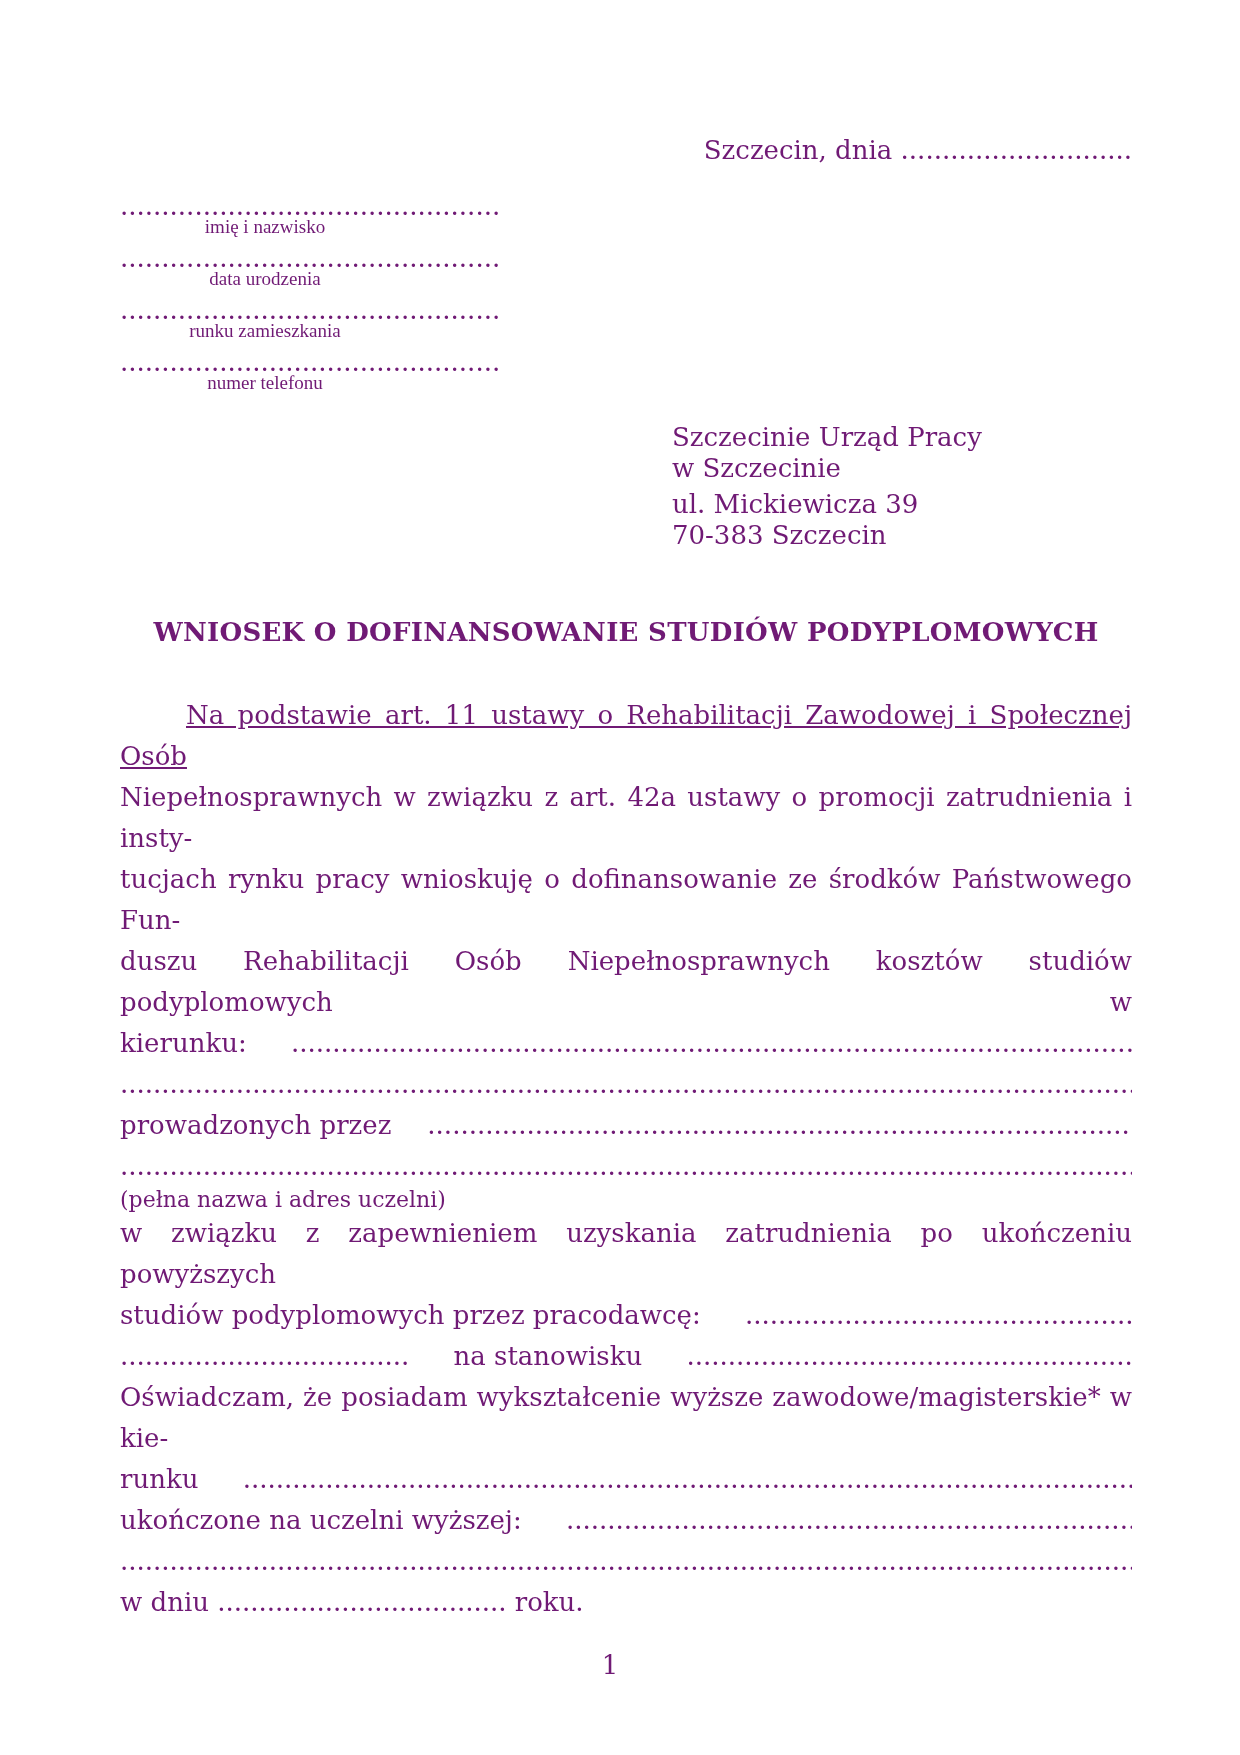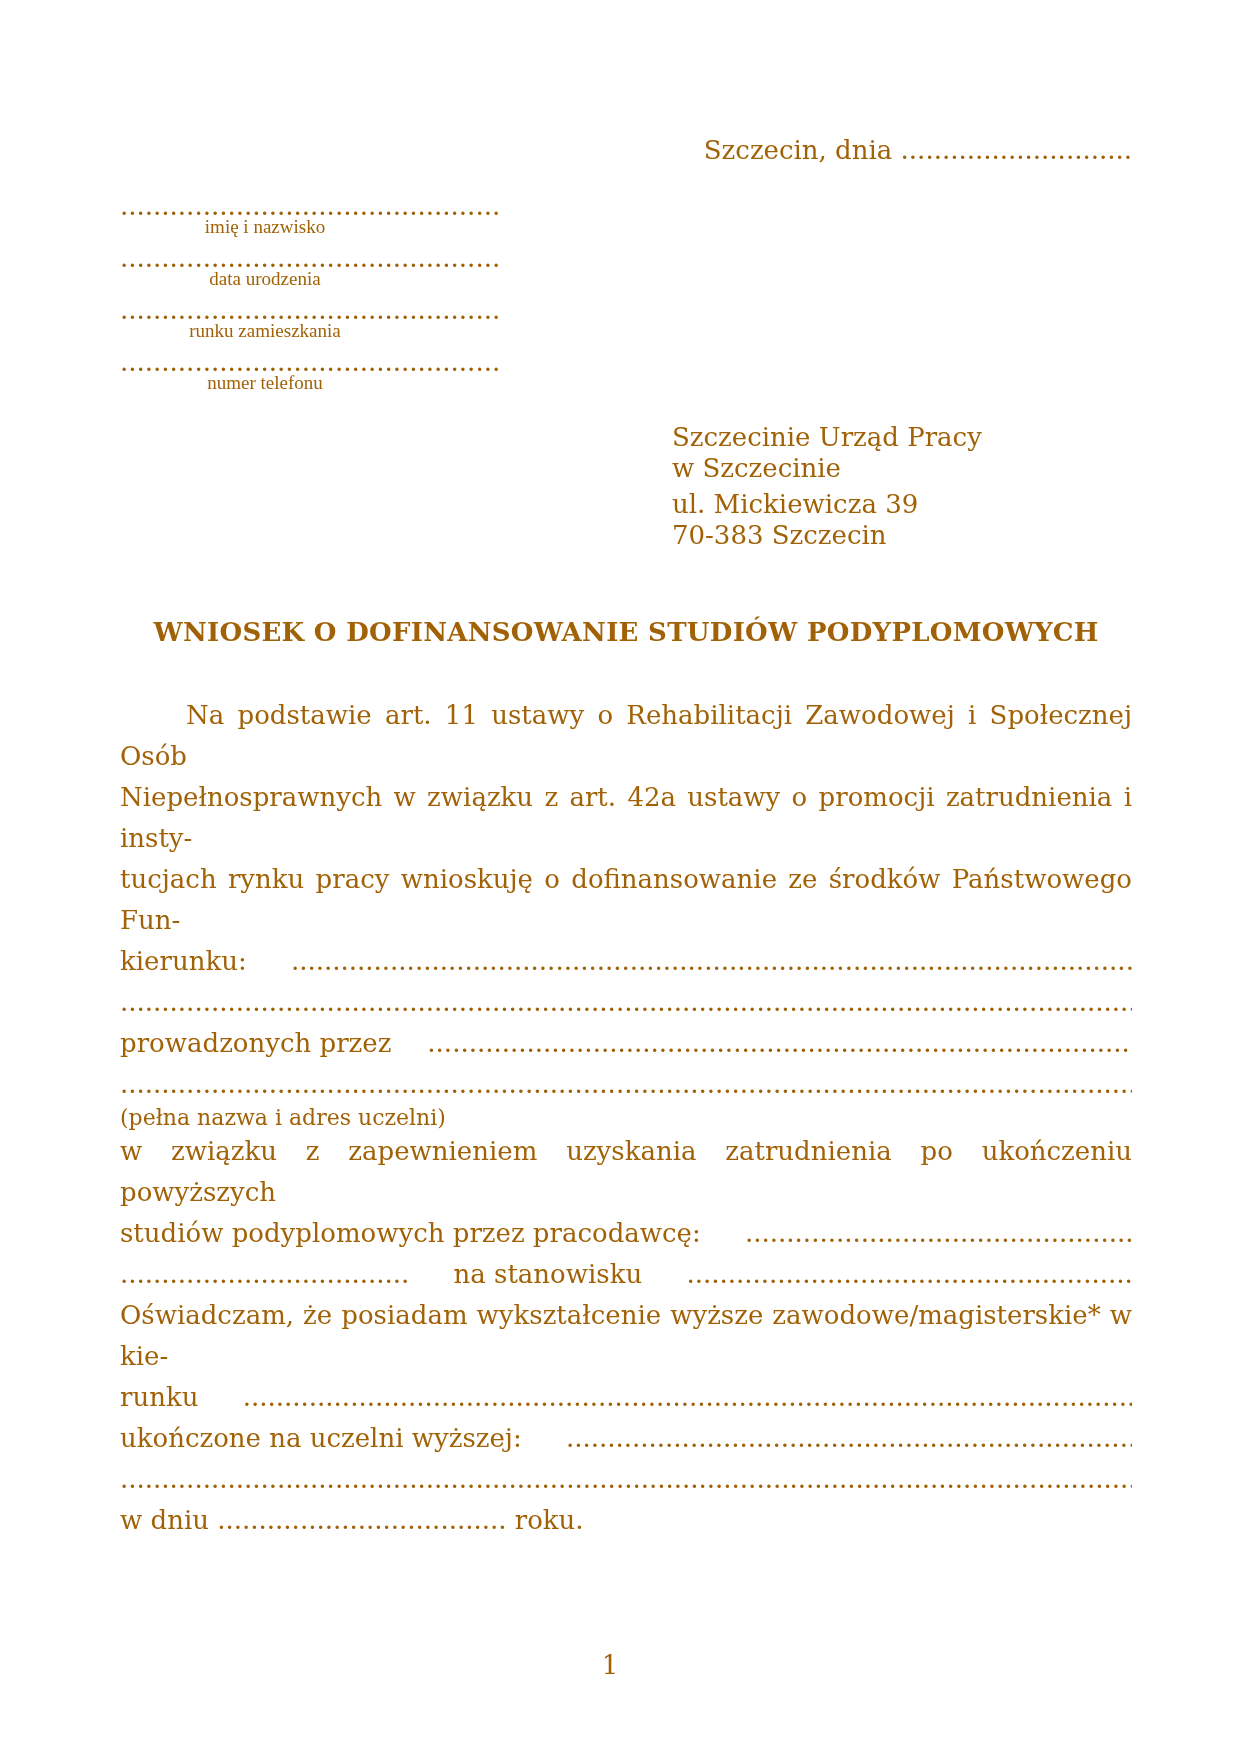--- a/index.html
+++ b/index.html
@@ -1,19 +1,19 @@
 <!DOCTYPE html>
 <html lang="pl"><head>
 <meta charset="utf-8">
 <style>
   html,body{margin:0;padding:0;background:#ffffff;}
   .page{
     position:relative;
     width:1220px;height:1755px;
-    background:#ffffff;color:#a16207;
+    background:#ffffff;color:#701a75;
     font-family:"DejaVu Serif", serif;
     overflow:hidden;
   }
   .content{position:absolute;left:120px;top:0;width:1012px;}
   .date-line{margin-top:134px;text-align:right;font-size:26px;line-height:32px;}
   .fields{margin-top:30px;}
   .field{margin-bottom:10px;}
   .fdots{
     font-size:26px;line-height:20px;height:20px;
     width:382px;overflow:hidden;white-space:nowrap;
@@ -21,21 +21,21 @@
   .flabel{font-size:19px;line-height:22px;width:290px;text-align:center;font-family:Liberation Serif, serif;}
   .addressee{margin-top:28px;margin-left:552px;font-size:26px;line-height:31px;}
   .addr-gap{height:5px;}
   .doc-title{
     margin-top:64px;text-align:center;
     font-weight:bold;font-size:26px;line-height:34px;letter-spacing:0.3px;
   }
   .para{margin-top:46px;font-size:26px;}
   .pline{line-height:41px;min-height:41px;}
   .just{text-align:justify;text-align-last:justify;}
-  .indent{text-indent:66px;}
+  .indent{text-indent:66px;text-decoration:underline;}
   .fline{display:flex;overflow:hidden;gap:36px;}
   .lead,.mid,.dotsa{white-space:pre;}
   .dotfill{flex:1 1 0;overflow:hidden;white-space:nowrap;}
   .caption{font-size:22px;line-height:26px;text-align:left;}
   .pagenum{position:absolute;left:0;top:1650px;width:100%;text-align:center;font-size:26px;line-height:30px;}
 </style>
 </head>
 <body>
 
 <div class="page">
@@ -69,20 +69,21 @@
       <div>ul. Mickiewicza 39</div>
       <div>70-383 Szczecin</div>
     </div>
 
     <div class="doc-title">WNIOSEK O DOFINANSOWANIE STUDIÓW PODYPLOMOWYCH</div>
 
     <div class="para">
       <div class="pline just indent">Na podstawie art. 11 ustawy o Rehabilitacji Zawodowej i Społecznej Osób</div>
       <div class="pline just">Niepełnosprawnych w związku z art. 42a ustawy o promocji zatrudnienia i insty-</div>
       <div class="pline just">tucjach rynku pracy wnioskuję o dofinansowanie ze środków Państwowego Fun-</div>
+      <div class="pline just">duszu Rehabilitacji Osób Niepełnosprawnych kosztów studiów podyplomowych w</div>
 
       <div class="pline fline">
         <span class="lead">kierunku: </span>
           <span class="dotfill">..........................................................................................................................................................................</span>
       </div>
       <div class="pline fline">
         <span class="dotfill">..........................................................................................................................................................................</span>
       </div>
       <div class="pline fline">
         <span class="lead">prowadzonych przez</span>

